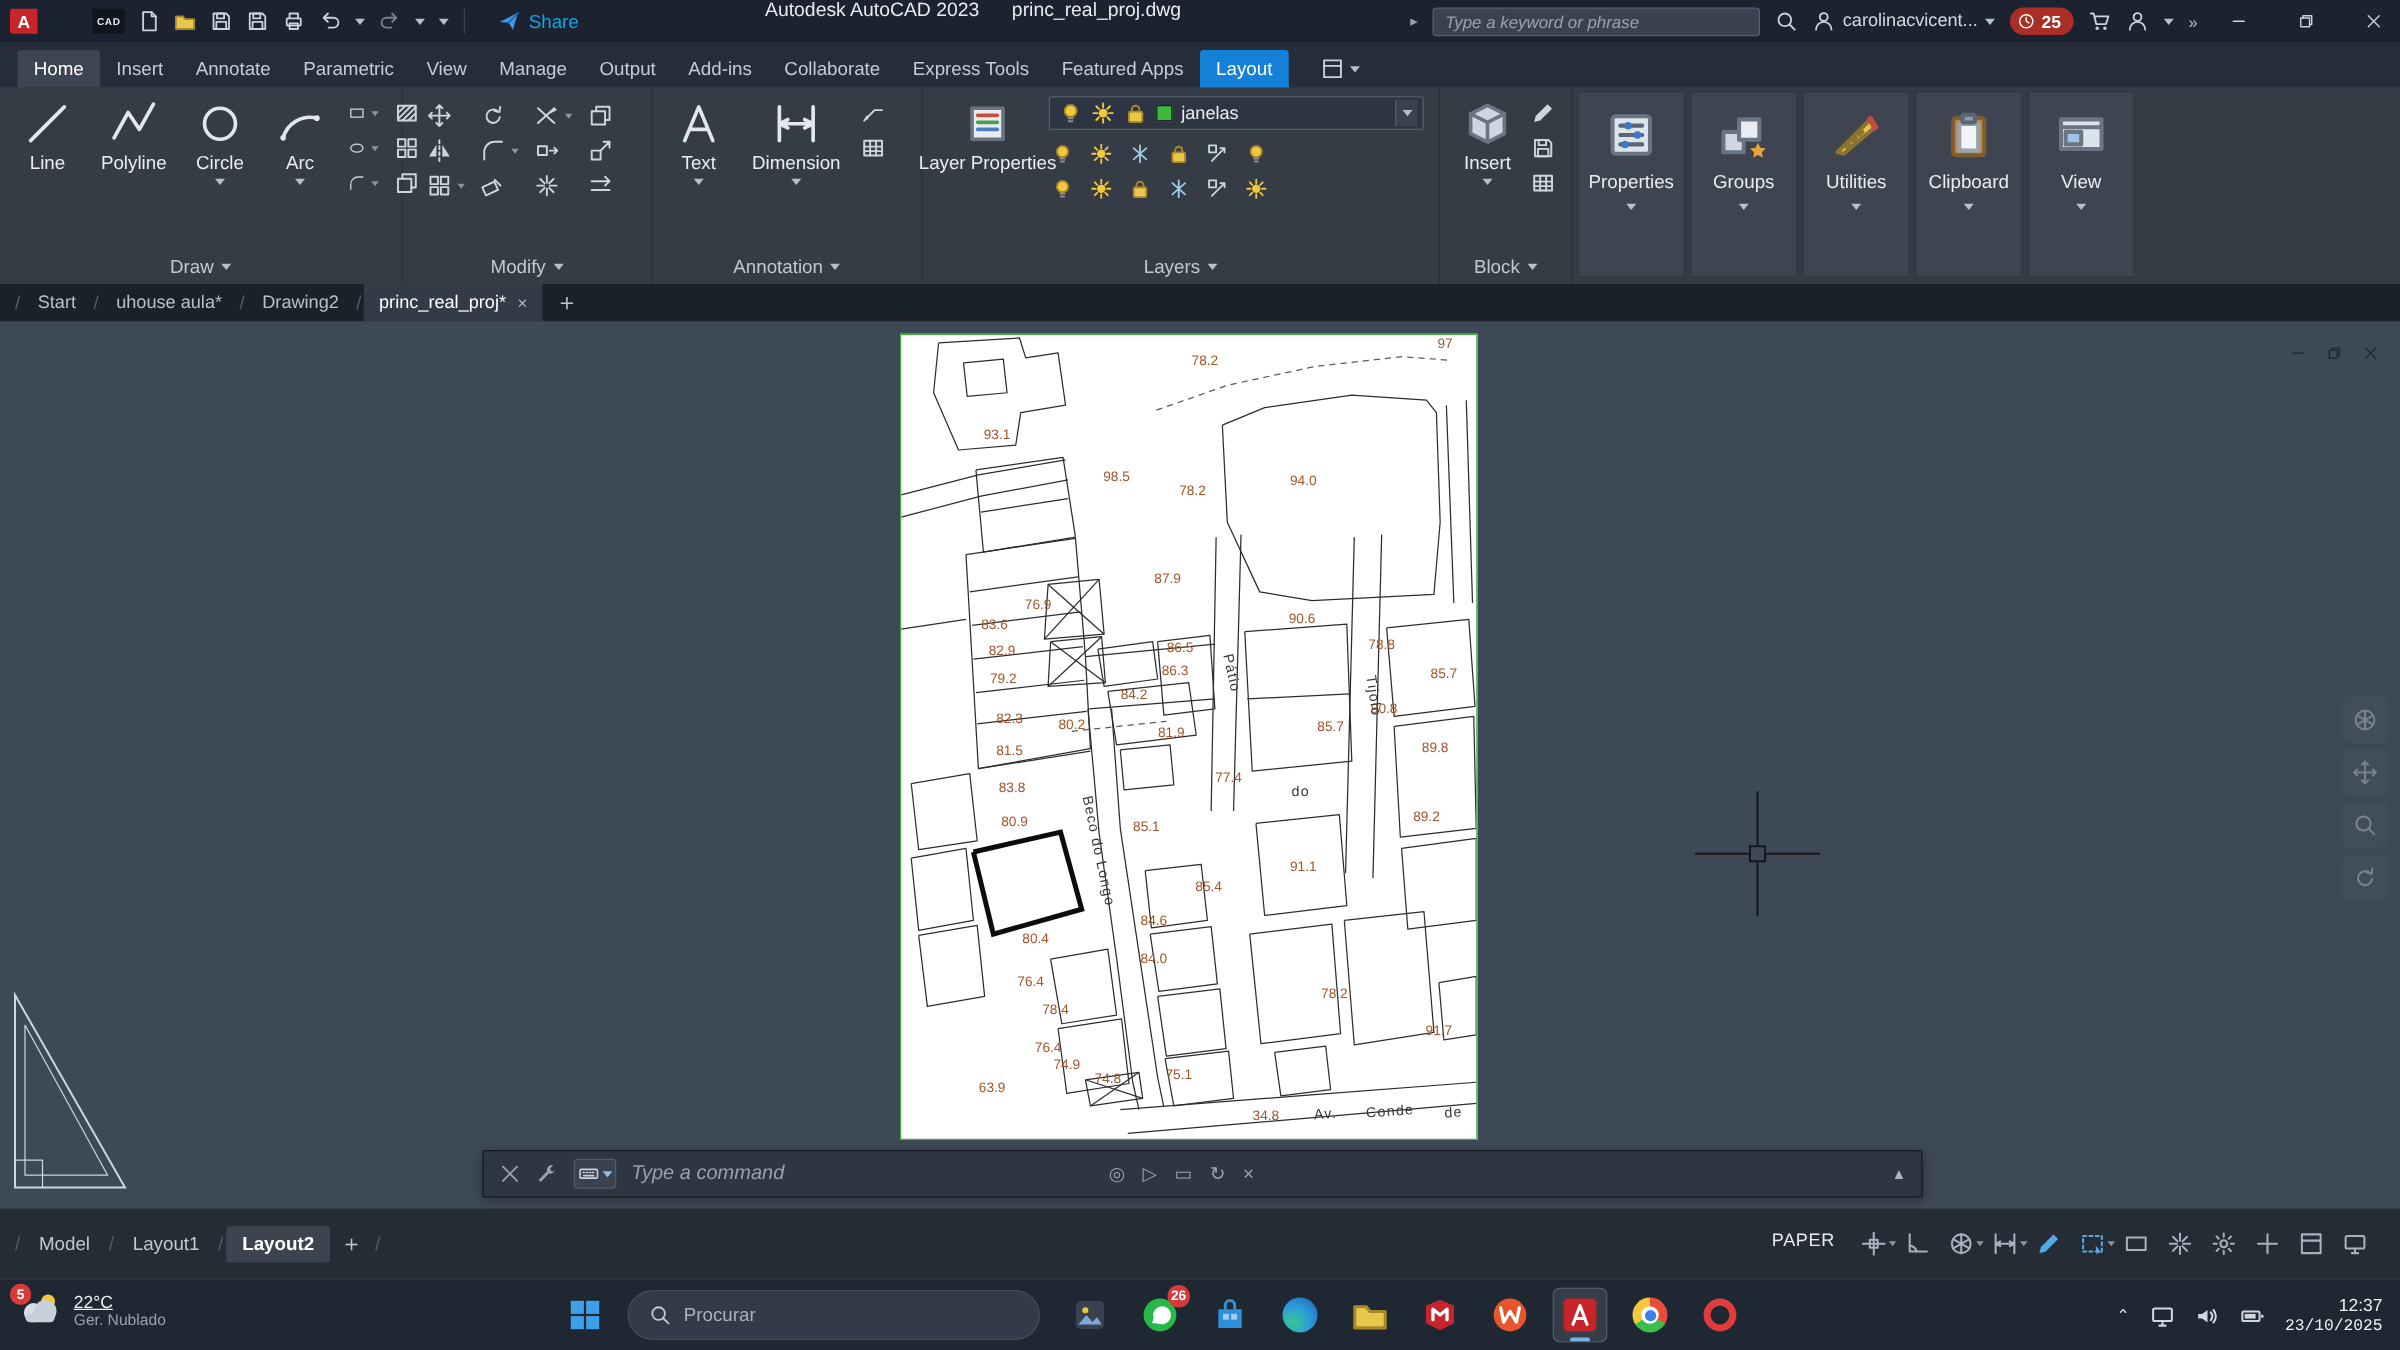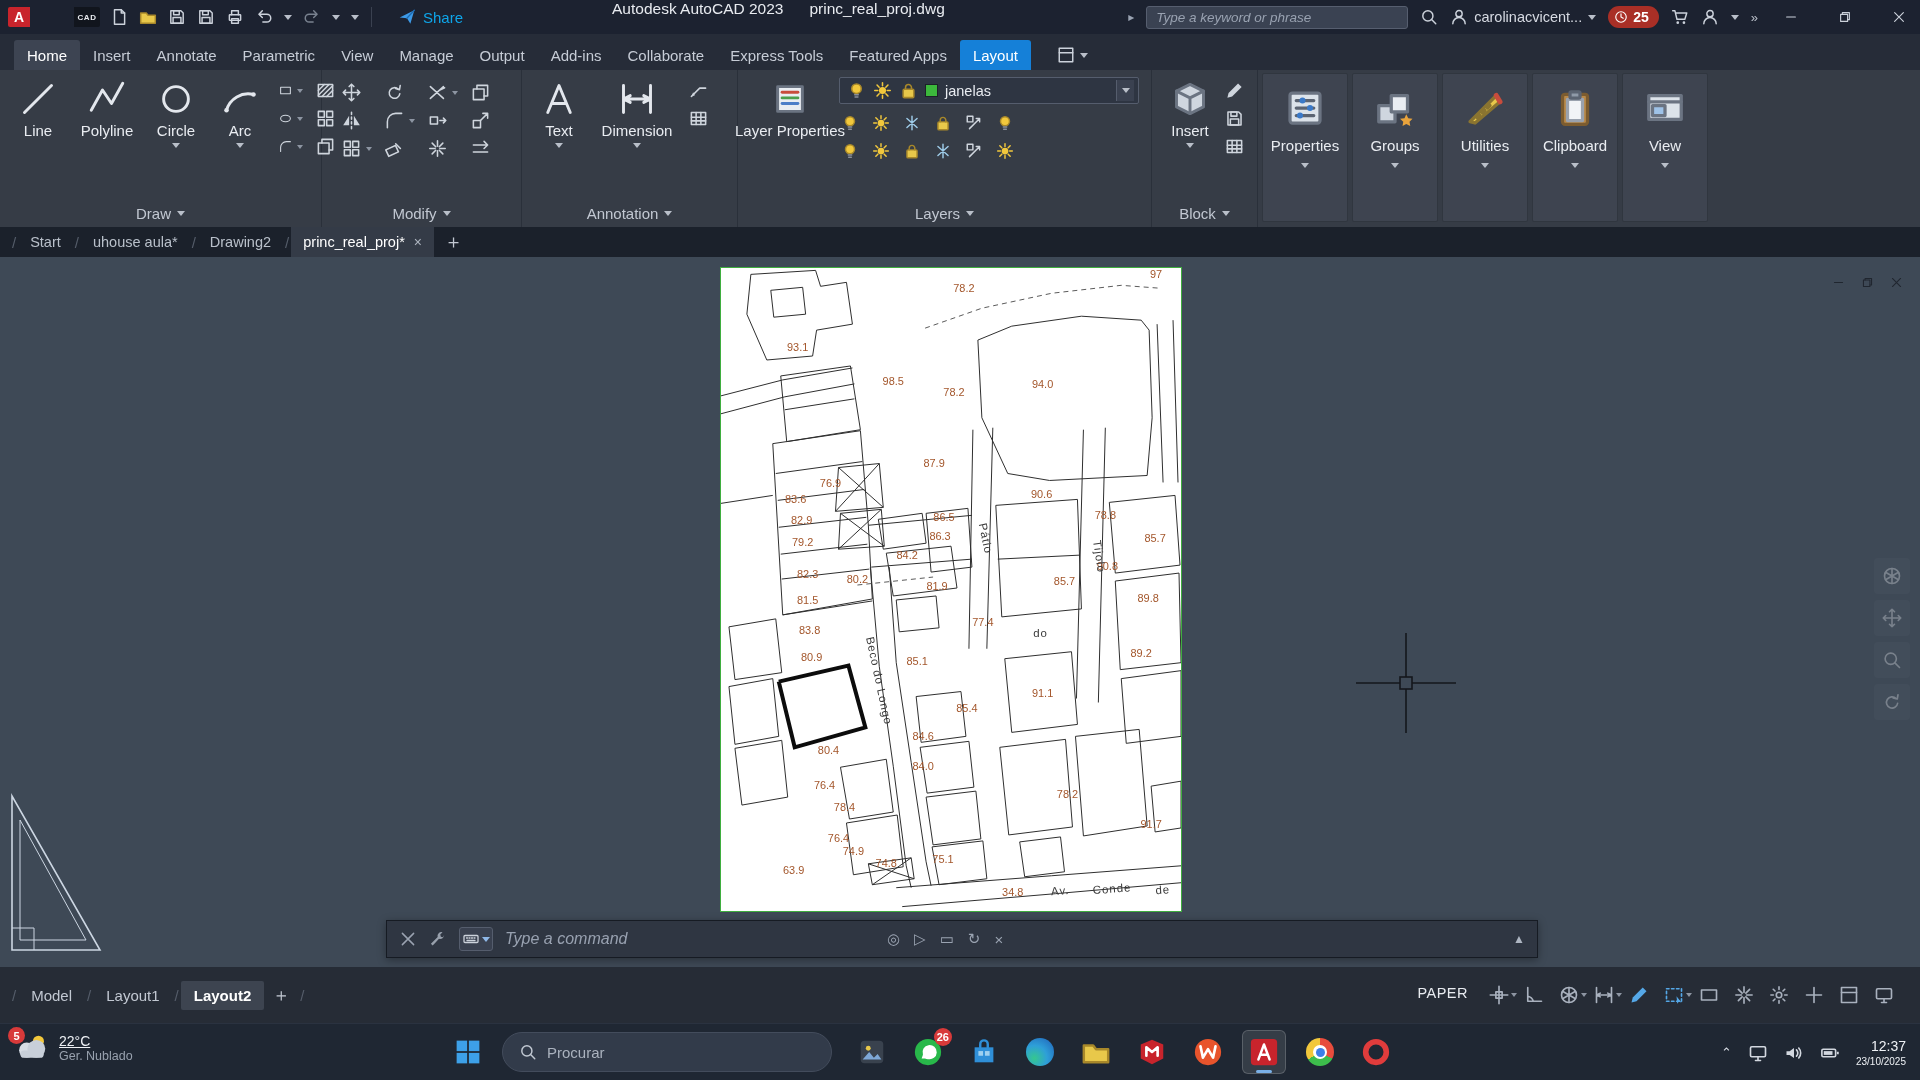--- a/index.html
+++ b/index.html
@@ -160,21 +160,21 @@
     background:#fff; border-radius:50%; }
   .chrome-ball::after { content:""; position:absolute; left:9.5px; top:9.5px; width:9px; height:9px;
     background:#3d7fe8; border-radius:50%; }
   .edge-ball { width:28px; height:28px; border-radius:50%;
     background:radial-gradient(circle at 30% 72%, #35c78f 0%, #2e9fd8 45%, #1f5fb8 100%); }
   #tray { position:absolute; right:14px; top:0; height:57px; display:flex; align-items:center; gap:16px; }
   #tray .i20 { color:#d2d7df; }
   #tray-chev { color:#d2d7df; font-size:13px; }
   #clockblk { text-align:right; color:#eef1f5; line-height:1.3; }
   #clockblk .t { font-size:14px; }
-  #clockblk .d { font-size:10px; }
+  #clockblk .d { font-size:13px;font-family:Liberation Mono, monospace; }
 </style>
 </head>
 <body>
 
 <div id="titlebar">
   <div class="applogo">
     <div class="a">A</div>
     <div class="cad">CAD</div>
   </div>
   <div class="qat">

